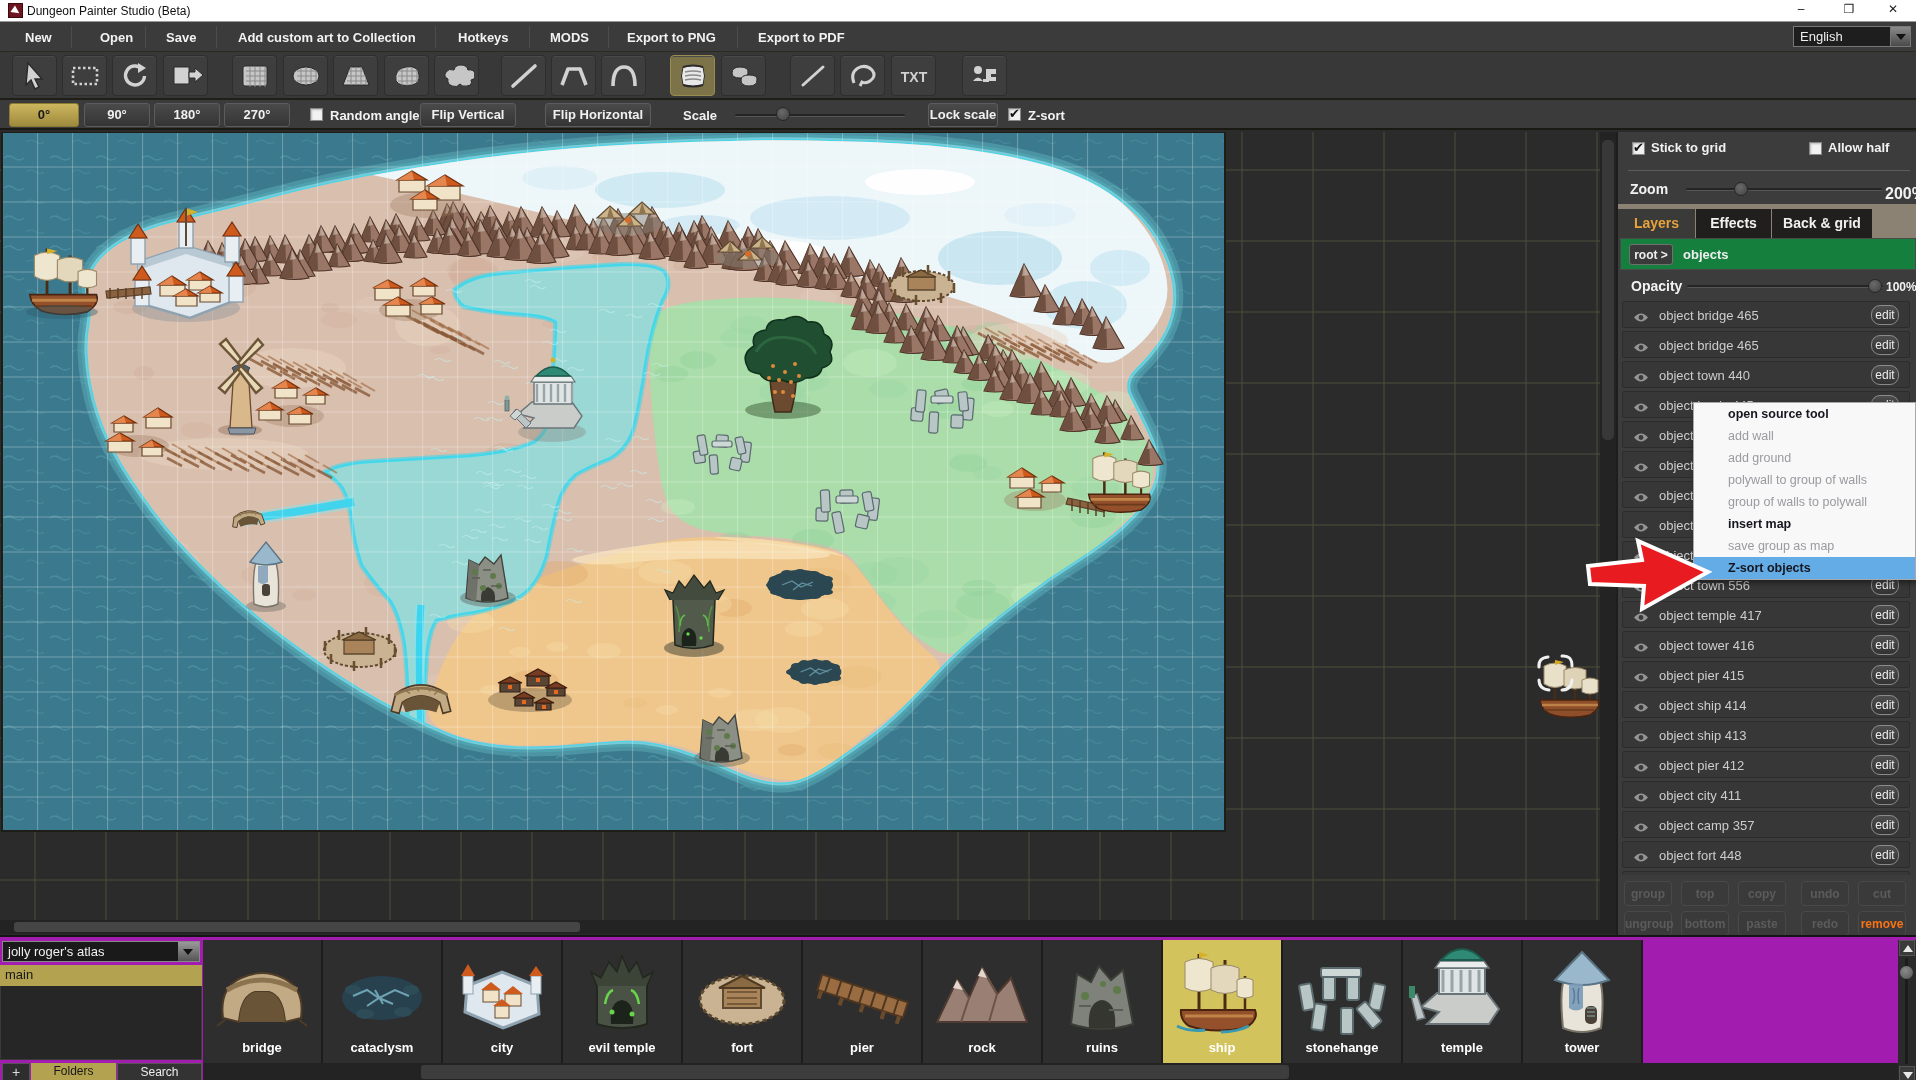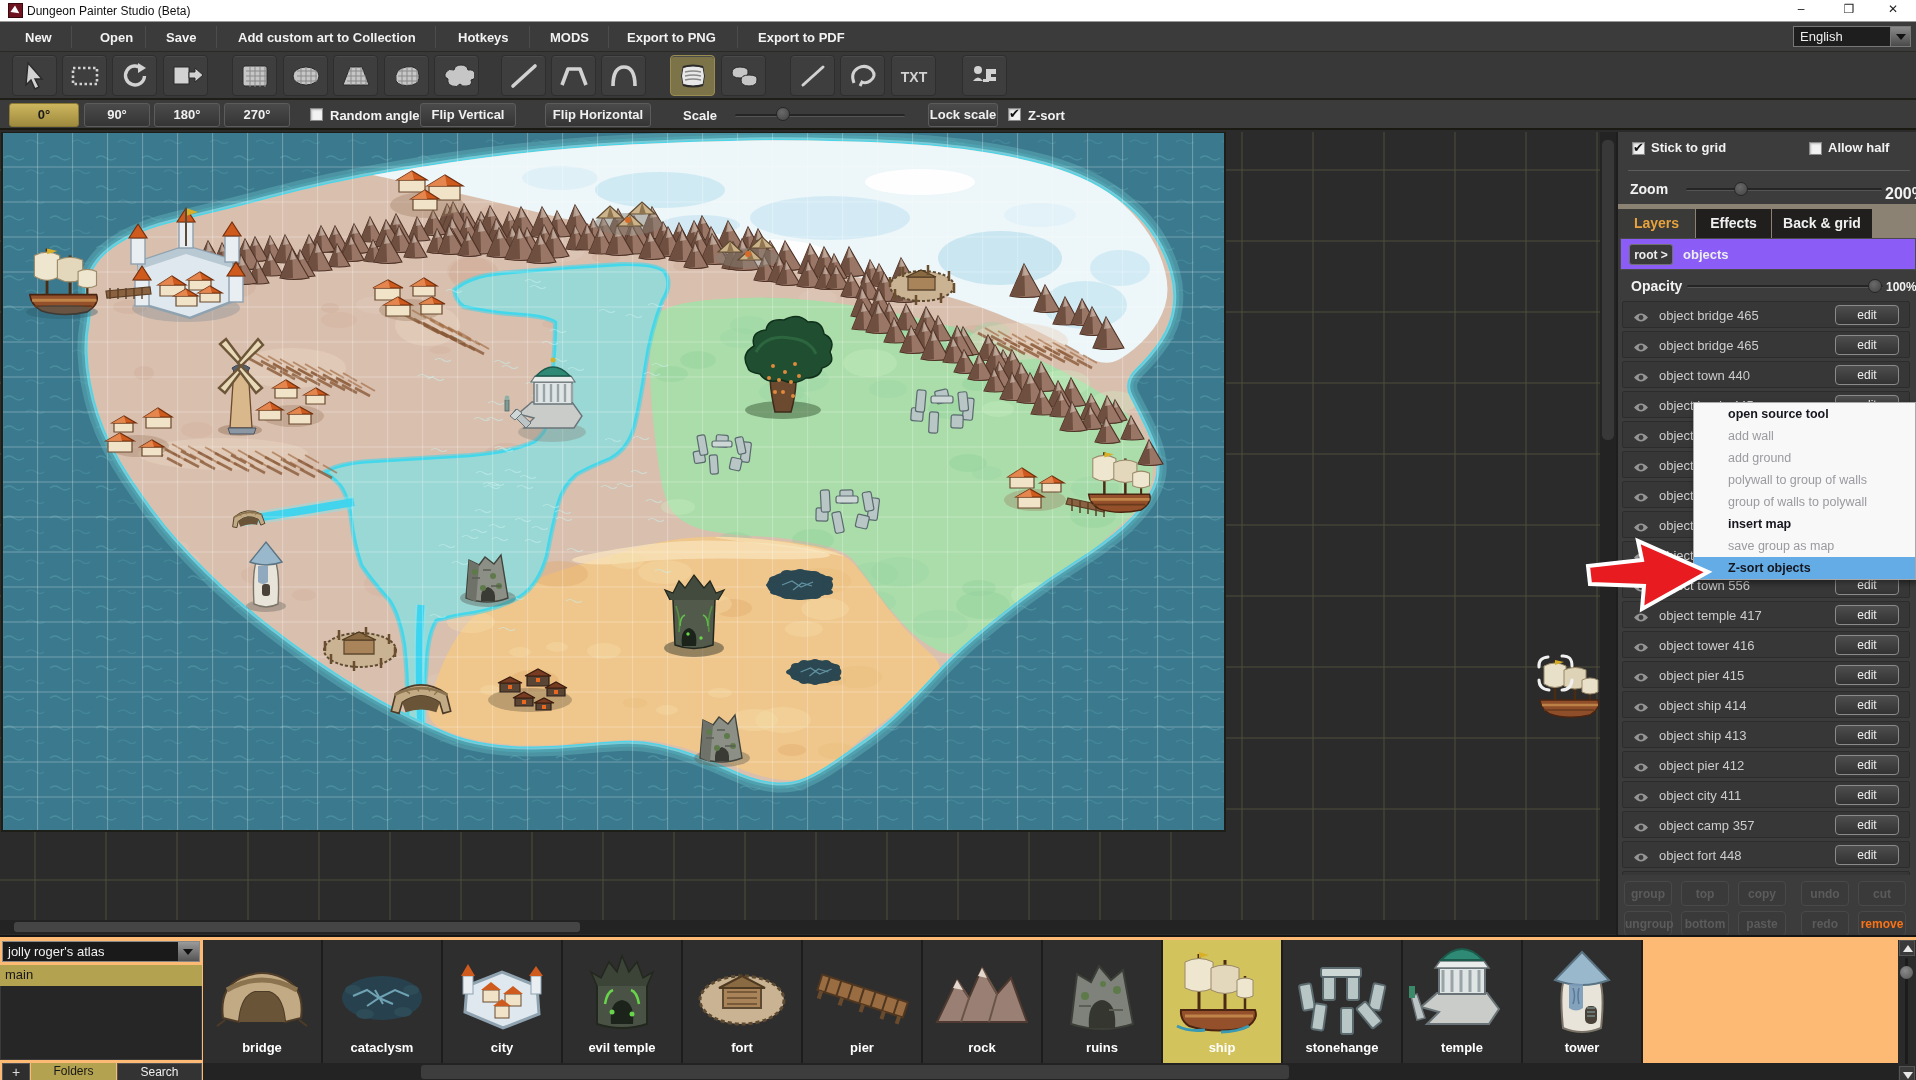--- a/index.html
+++ b/index.html
@@ -43,38 +43,38 @@
 #rpanel .sep { position:absolute; left:10px; top:38px; width:282px; height:1px; background:#5c5c5c; }
 .slider { position:absolute; height:3px; background:#252525; border-bottom:1px solid #555;
   border-radius:2px; }
 .sthumb { position:absolute; width:14px; height:14px; border-radius:7px;
   background:radial-gradient(circle at 40% 35%, #6a6a6a, #424242); border:1px solid #262626; }
 .ptxt { position:absolute; color:#f2f2f2; font-weight:bold; }
 #tabbar { position:absolute; left:0px; top:72px; width:300px; height:34px; background:#8b8274; }
 .tab { position:absolute; top:5px; height:29px; text-align:center; font-size:14px; font-weight:bold;
   color:#f0f0f0; background:#201f1e; line-height:29px; }
 .tab.sel { background:#3a3a38; color:#e8a33d; }
-#crumbs { position:absolute; left:2px; top:106px; width:296px; height:32px; background:#8b5cf6;
+#crumbs { position:absolute; left:2px; top:106px; width:296px; height:32px; background:#15803d;
   border:1px solid #4a4a4a; }
 #rootbtn { position:absolute; left:8px; top:5px; width:44px; height:21px; background:#3a3a3a;
   border:1px solid #707070; border-radius:3px; color:#eee; font-size:12px; font-weight:bold;
   text-align:center; line-height:20px; }
 #crumbs .obj { position:absolute; left:62px; top:8px; color:#eee; font-size:13px; font-weight:bold; }
 #lrows { position:absolute; left:1616px; top:0; width:300px; height:1080px; }
 .lrow { position:absolute; left:6px; width:288px; height:27px; background:#373737;
   border:1px solid #2c2c2c; border-radius:2px; }
 .eye { position:absolute; left:10px; top:7px; }
 .ltxt { position:absolute; left:36px; top:6px; color:#cccccc; font-size:13px; }
-.ebtn { position:absolute; right:10px; top:3px; width:64px; height:20px;
-  background:linear-gradient(#4e4e4e,#323232); border:1px solid #8a8a8a; border-radius:4px;
+.ebtn { position:absolute; right:10px; top:3px; width:28px; height:20px;
+  background:linear-gradient(#4e4e4e,#323232); border:1px solid #8a8a8a; border-radius:9px;
   color:#eee; font-size:12px; text-align:center; line-height:19px; }
 .gbtn { position:absolute; width:48px; height:25px; background:#3a3a3a; border:1px solid #494949;
   border-radius:4px; color:#5b5b5b; font-size:12px; font-weight:bold; text-align:center;
   line-height:24px; }
-#bpanel { position:absolute; left:0; top:935px; width:1916px; height:145px; background:#fdba74;
+#bpanel { position:absolute; left:0; top:935px; width:1916px; height:145px; background:#a21caf;
   border-top:2px solid #151515; }
 #ddown { position:absolute; left:2px; top:4px; width:198px; height:21px; background:#1a1a1a;
   border:1px solid #888; color:#f0f0f0; font-size:13px; line-height:19px; padding-left:5px; }
 #ddown .da { position:absolute; right:0; top:0; width:21px; height:19px;
   background:linear-gradient(#9a9a9a,#555); }
 #ddown .da:after { content:""; position:absolute; left:5px; top:7px; border-top:6px solid #111;
   border-left:5px solid transparent; border-right:5px solid transparent; }
 #mainrow { position:absolute; left:0px; top:28px; width:202px; height:21px; background:#b3a24f;
   color:#181818; font-size:13px; padding-left:5px; line-height:20px; }
 #listbg { position:absolute; left:0px; top:28px; width:202px; height:95px; background:#262626;

